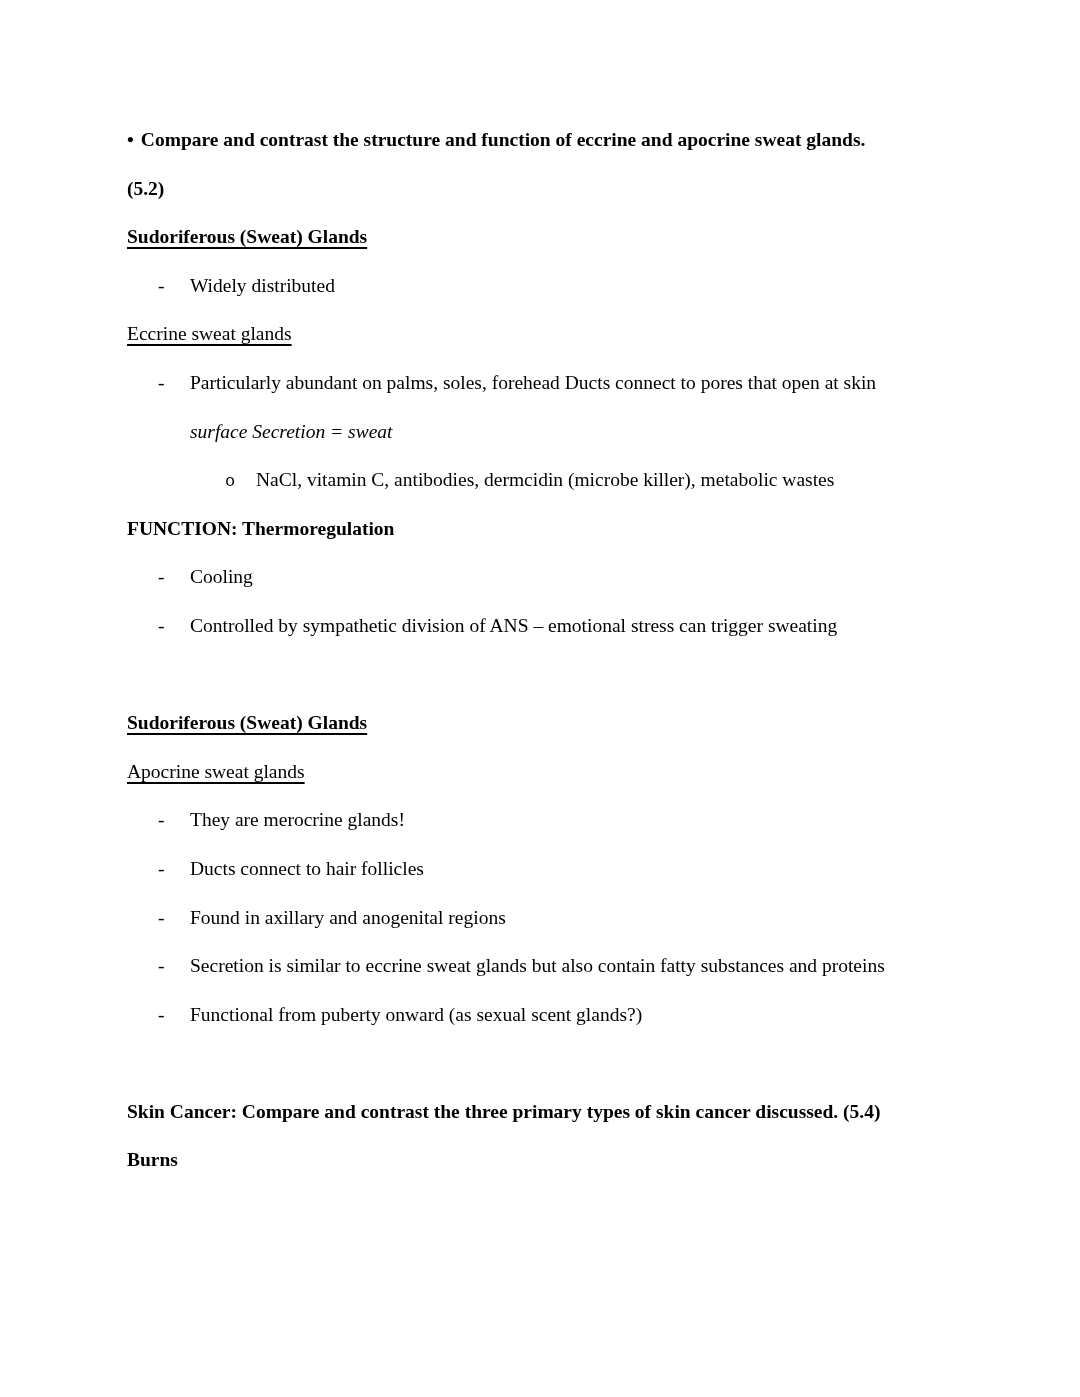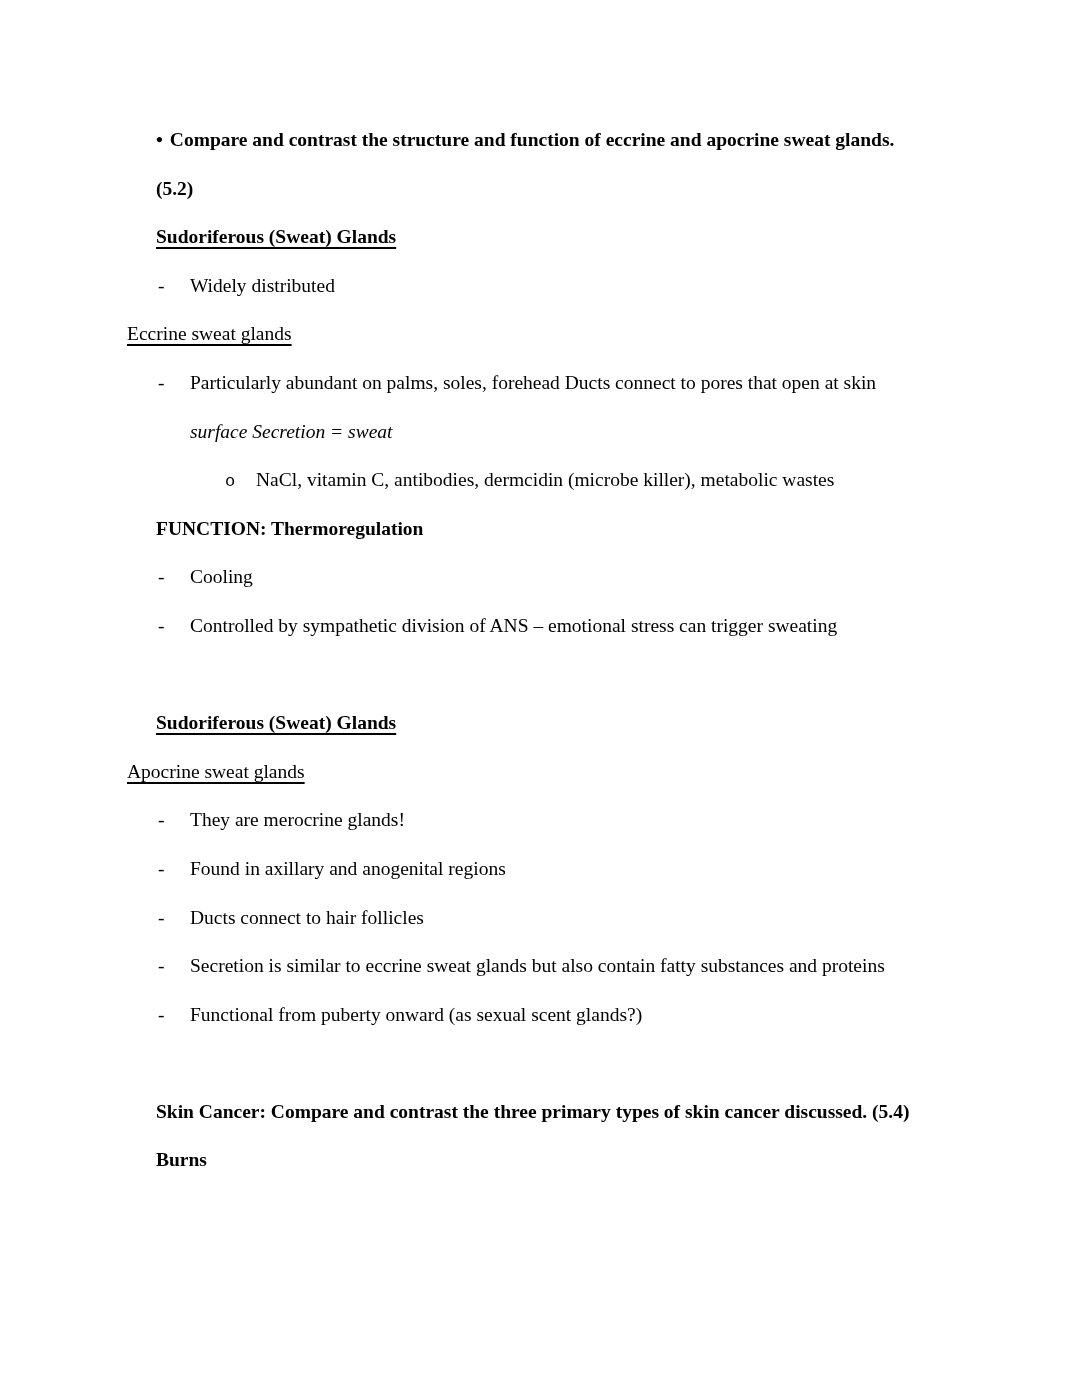--- a/index.html
+++ b/index.html
@@ -10,21 +10,21 @@
     box-sizing: border-box;
     background: #ffffff;
     padding: 116px 36px 0 127px;
     font-family: "Liberation Serif", "DejaVu Serif", serif;
     font-size: 19.5px;
     line-height: 48.6px;
     color: #000000;
     overflow: hidden;
   }
   .line { height: 48.6px; white-space: nowrap; }
-  .bold { font-weight: bold; margin-left: 29px; }
+  .bold { font-weight: bold; }
   .underline .txt { text-decoration: underline; text-decoration-thickness: 1.6px; text-underline-offset: 4px; }
   
   .l1 .bullet { display: inline-block; margin-left: 31px; width: 32px; }
   
   .l2 .bullet {
     display: inline-block; margin-left: 98px; width: 31px;
     font-family: "Liberation Mono", "DejaVu Sans Mono", monospace;
     font-size: 17px;
   }
   
@@ -61,23 +61,23 @@
   <div class="line l1"><span class="bullet">-</span><span class="txt">Controlled by sympathetic division of ANS – emotional stress can trigger sweating</span></div>
 
   <div class="line"></div>
 
   <div class="line bold underline"><span class="txt">Sudoriferous (Sweat) Glands</span></div>
 
   <div class="line underline"><span class="txt">Apocrine sweat glands</span></div>
 
   <div class="line l1"><span class="bullet">-</span><span class="txt">They are merocrine glands!</span></div>
 
+  <div class="line l1"><span class="bullet">-</span><span class="txt">Ducts connect to hair follicles</span></div>
+
   <div class="line l1"><span class="bullet">-</span><span class="txt">Found in axillary and anogenital regions</span></div>
-
-  <div class="line l1"><span class="bullet">-</span><span class="txt">Ducts connect to hair follicles</span></div>
 
   <div class="line l1"><span class="bullet">-</span><span class="txt">Secretion is similar to eccrine sweat glands but also contain fatty substances and proteins</span></div>
 
   <div class="line l1"><span class="bullet">-</span><span class="txt">Functional from puberty onward (as sexual scent glands?)</span></div>
 
   <div class="line"></div>
 
   <div class="line bold"><span class="txt">Skin Cancer: Compare and contrast the three primary types of skin cancer discussed. (5.4)</span></div>
 
   <div class="line bold"><span class="txt">Burns</span></div>

